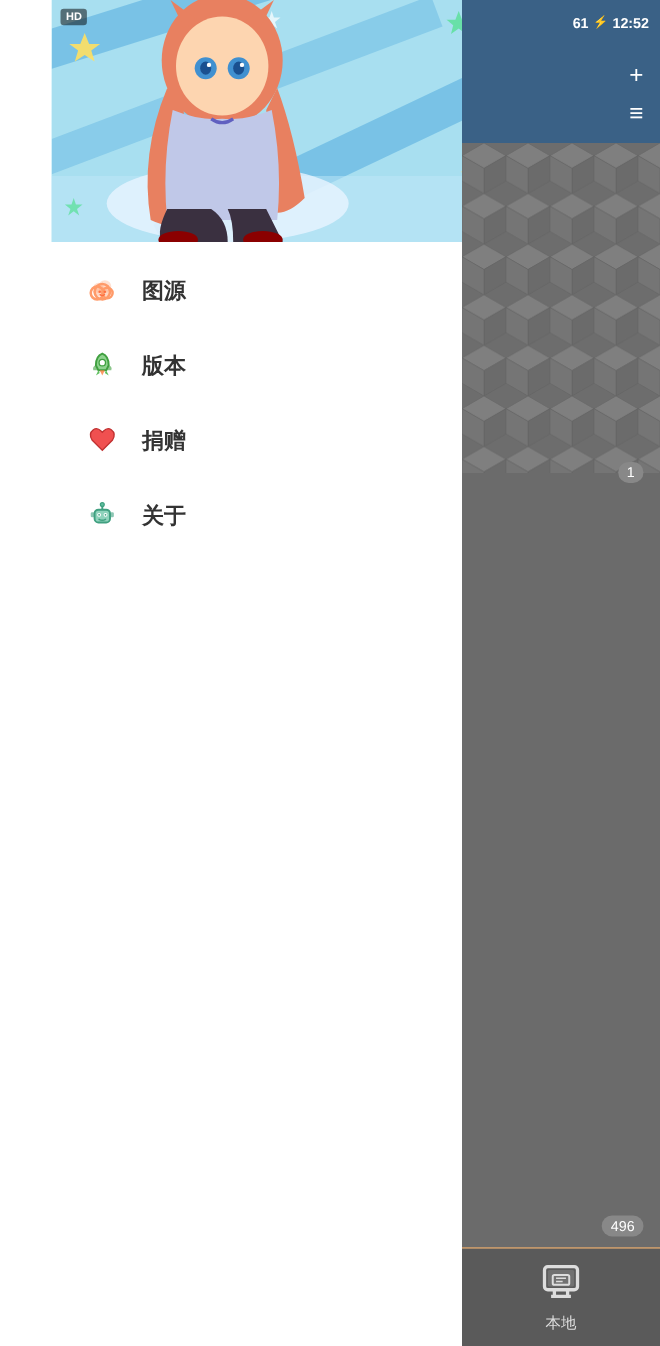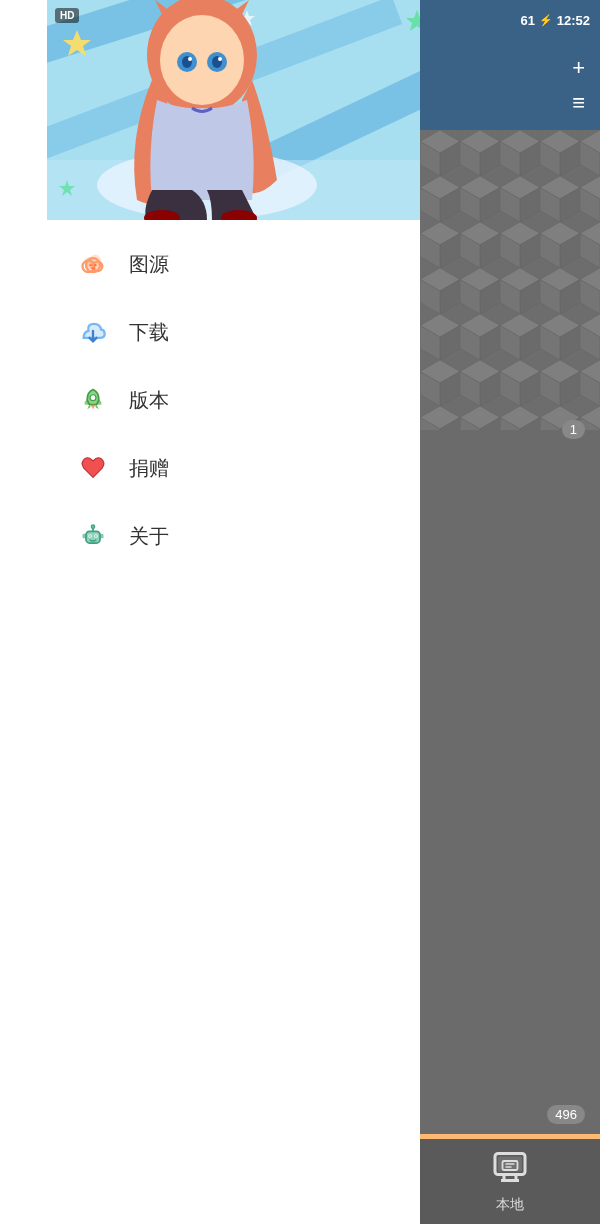--- a/index.html
+++ b/index.html
@@ -71,21 +71,21 @@
       display: flex;
       align-items: center;
       justify-content: center;
       font-size: 22px;
       flex-shrink: 0;
     }
 
     .menu-label {
       font-size: 20px;
       color: #333;
-      font-weight: 400;
+      font-weight: 700;
     }
 
     .menu-item-right {
       margin-left: auto;
     }
 
     
     .toggle {
       width: 52px;
       height: 28px;
@@ -207,21 +207,21 @@
     }
 
     
     .right-bottom-tab {
       position: absolute;
       bottom: 0;
       right: 0;
       width: 180px;
       height: 90px;
       background: #5a5a5a;
-      border-top: 5px solid #fdba74;
+      border-top: 1px solid #fdba74;
       display: flex;
       align-items: center;
       justify-content: center;
       flex-direction: column;
       cursor: pointer;
     }
 
     .tab-icon {
       font-size: 28px;
       color: #ddd;
@@ -313,30 +313,20 @@
           <ellipse cx="12" cy="13" rx="7" ry="4" fill="#ff9b6a" opacity="0.4"></ellipse>
 
           <circle cx="10" cy="13" r="1" fill="#ff7040"></circle>
           <circle cx="14" cy="13" r="1" fill="#ff7040"></circle>
           <path d="M10,15 Q12,17 14,15" fill="none" stroke="#ff7040" stroke-width="1"></path>
         </svg>
       </div>
       <span class="menu-label">图源</span>
     </li>
 
-    <li class="menu-item">
-      <div class="menu-icon">
-        <svg width="28" height="28" viewBox="0 0 24 24">
-          <path d="M4,17 Q4,12 8,11 Q7,5 13,5 Q18,5 19,10 Q22,10 22,14 Q22,17 18,17 Z" fill="none" stroke="#7ab8f0" stroke-width="2"></path>
-          <path d="M4,17 Q4,12 8,11 Q7,5 13,5 Q18,5 19,10 Q22,10 22,14 Q22,17 18,17 Z" fill="#7ab8f0" opacity="0.3"></path>
-          <path d="M12,11 L12,20 M9,17 L12,20 L15,17" fill="none" stroke="#4080d0" stroke-width="2" stroke-linecap="round"></path>
-        </svg>
-      </div>
-      <span class="menu-label">下载</span>
-    </li>
 
     <li class="menu-item">
       <div class="menu-icon">
         <svg width="28" height="28" viewBox="0 0 24 24">
 
           <path d="M12,3 Q17,5 17,12 L15,16 L9,16 L7,12 Q7,5 12,3Z" fill="#60c060" opacity="0.7"></path>
           <path d="M12,3 Q17,5 17,12 L15,16 L9,16 L7,12 Q7,5 12,3Z" fill="none" stroke="#40a040" stroke-width="1.5"></path>
           <circle cx="12" cy="10" r="2.5" fill="#fff" stroke="#40a040" stroke-width="1"></circle>
           <path d="M9,16 L7,20 L10,18" fill="#60c060"></path>
           <path d="M15,16 L17,20 L14,18" fill="#60c060"></path>

